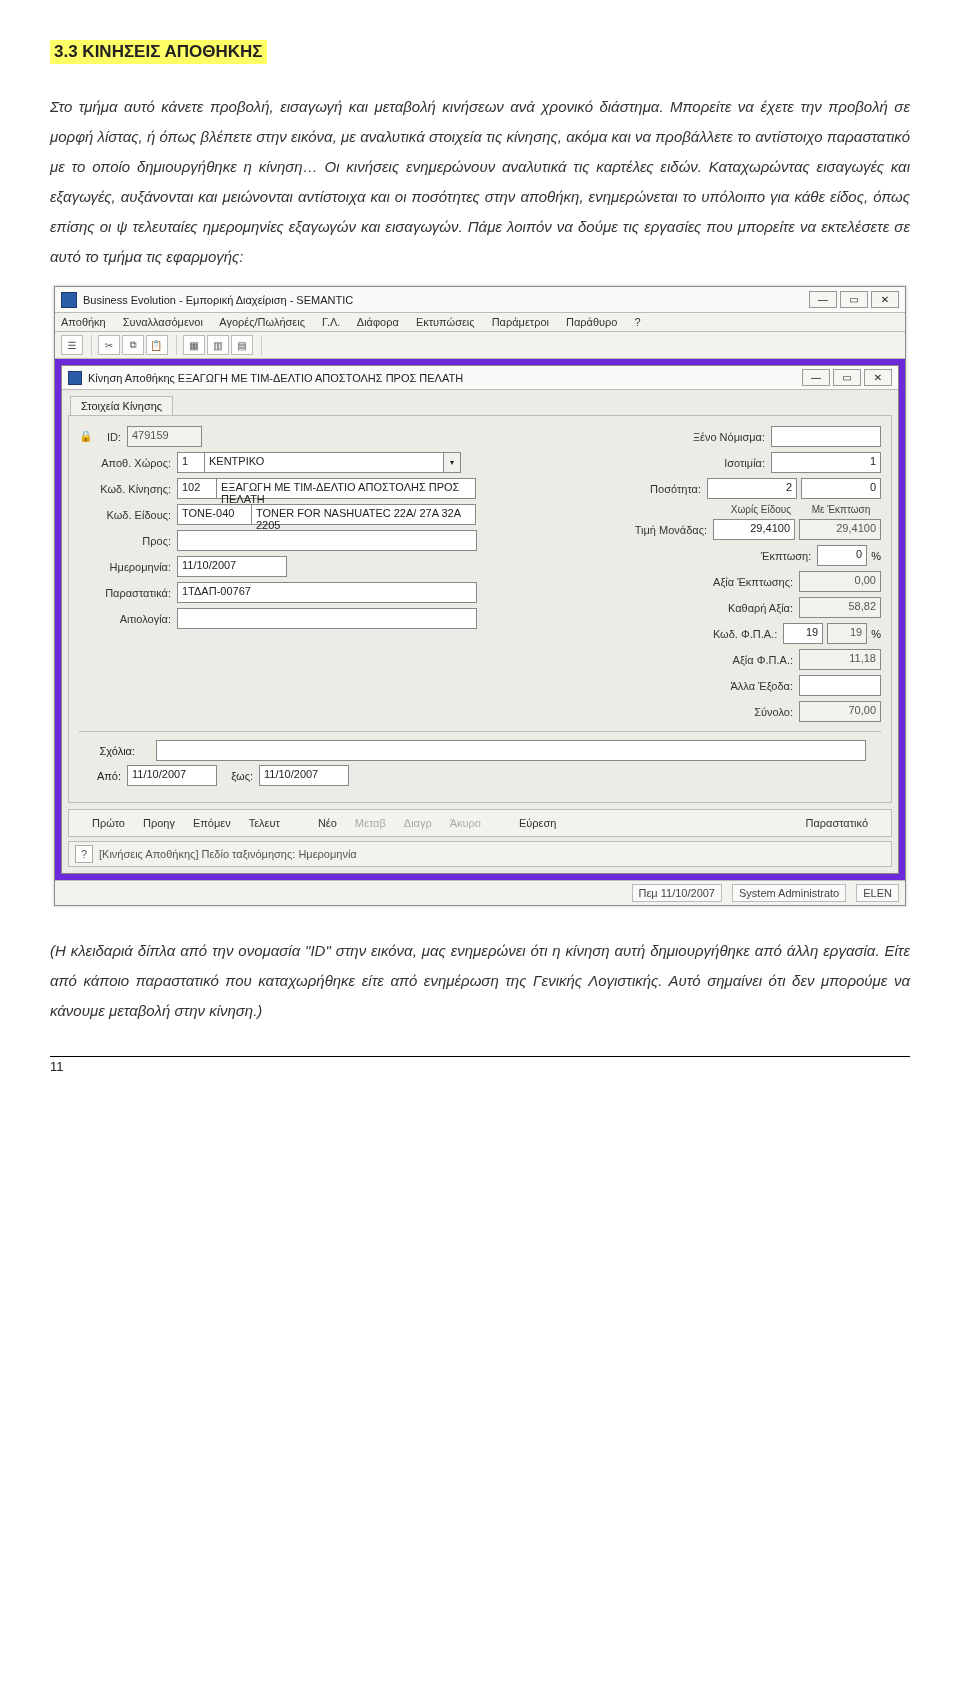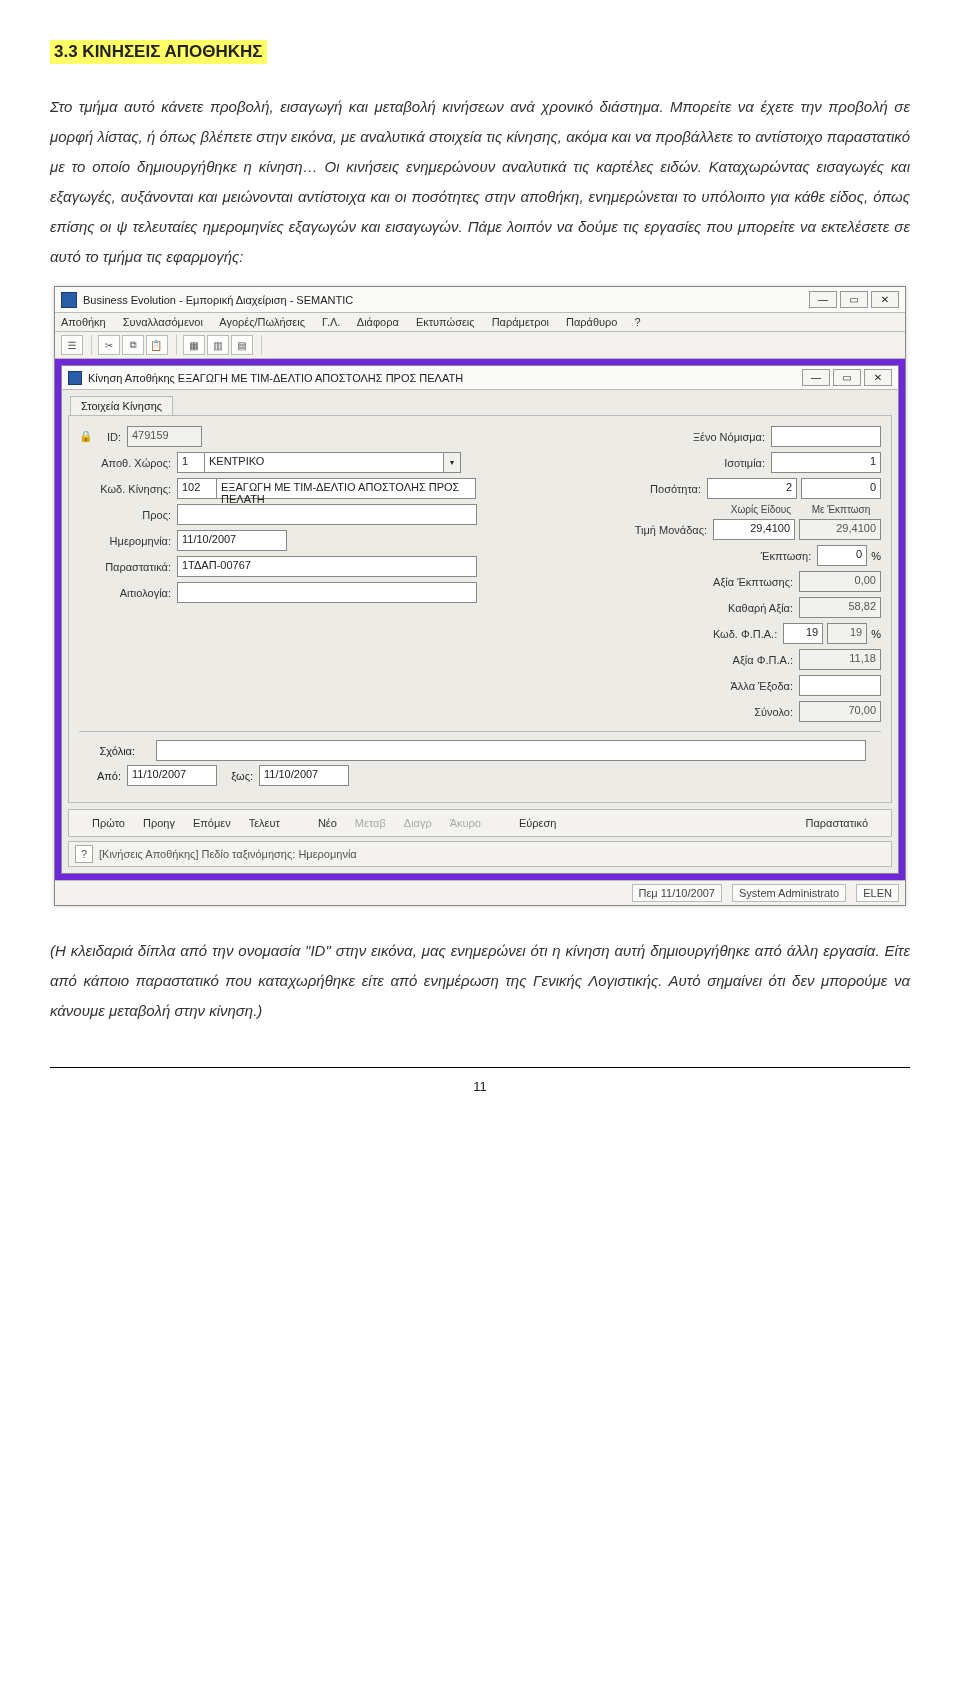--- a/index.html
+++ b/index.html
@@ -230,25 +230,24 @@
     padding: 3px 6px;
     display:flex;
     align-items:center;
     justify-content:flex-end;
     gap:10px;
     font-size:11px;
     color:#444;
   }
   .outer-status .cell { border:1px solid #bbb; background:#fafaf8; padding:2px 6px; }
   .page-num {
-    text-align: center;
     font-size: 13px;
-    margin-top: 41px;
+    margin-top: 30px;
     border-top: 1px solid #000;
-    padding-top: 11px;
+    padding-top: 2px;
   }
 </style>
 </head>
 <body>
 
 
 
 <div class="heading">3.3 ΚΙΝΗΣΕΙΣ ΑΠΟΘΗΚΗΣ</div>
 
 <div class="para">Στο τμήμα αυτό κάνετε προβολή, εισαγωγή και μεταβολή κινήσεων ανά χρονικό διάστημα. Μπορείτε να έχετε την προβολή σε μορφή λίστας, ή όπως βλέπετε στην εικόνα, με αναλυτικά στοιχεία τις κίνησης, ακόμα και να προβάλλετε το αντίστοιχο παραστατικό με το οποίο δημιουργήθηκε η κίνηση… Οι κινήσεις ενημερώνουν αναλυτικά τις καρτέλες ειδών. Καταχωρώντας εισαγωγές και εξαγωγές, αυξάνονται και μειώνονται αντίστοιχα και οι ποσότητες στην αποθήκη, ενημερώνεται το υπόλοιπο για κάθε είδος, όπως επίσης οι ψ τελευταίες ημερομηνίες εξαγωγών και εισαγωγών. Πάμε λοιπόν να δούμε τις εργασίες που μπορείτε να εκτελέσετε σε αυτό το τμήμα τις εφαρμογής:</div>
@@ -318,20 +317,25 @@
               <span class="inp" style="width:18px">1</span>
               <span class="inp" style="width:230px;border-left:none;">ΚΕΝΤΡΙΚΟ</span>
               <span class="dd-arrow">▾</span>
             </div>
             <div class="fld">
               <label>Κωδ. Κίνησης:</label>
               <span class="inp" style="width:30px">102</span>
               <span class="inp" style="width:250px;border-left:none;">ΕΞΑΓΩΓΗ ΜΕ ΤΙΜ-ΔΕΛΤΙΟ ΑΠΟΣΤΟΛΗΣ ΠΡΟΣ ΠΕΛΑΤΗ</span>
             </div>
             <div class="fld">
+              <label>Κωδ. Είδους:</label>
+              <span class="inp" style="width:65px">TONE-040</span>
+              <span class="inp" style="width:215px;border-left:none;">TONER FOR NASHUATEC 22A/ 27A 32A 2205</span>
+            </div>
+            <div class="fld">
               <label>Προς:</label>
               <span class="inp wide"></span>
             </div>
             <div class="fld">
               <label>Ημερομηνία:</label>
               <span class="inp med">11/10/2007</span>
             </div>
             <div class="fld">
               <label>Παραστατικά:</label>
               <span class="inp wide">1ΤΔΑΠ-00767</span>

